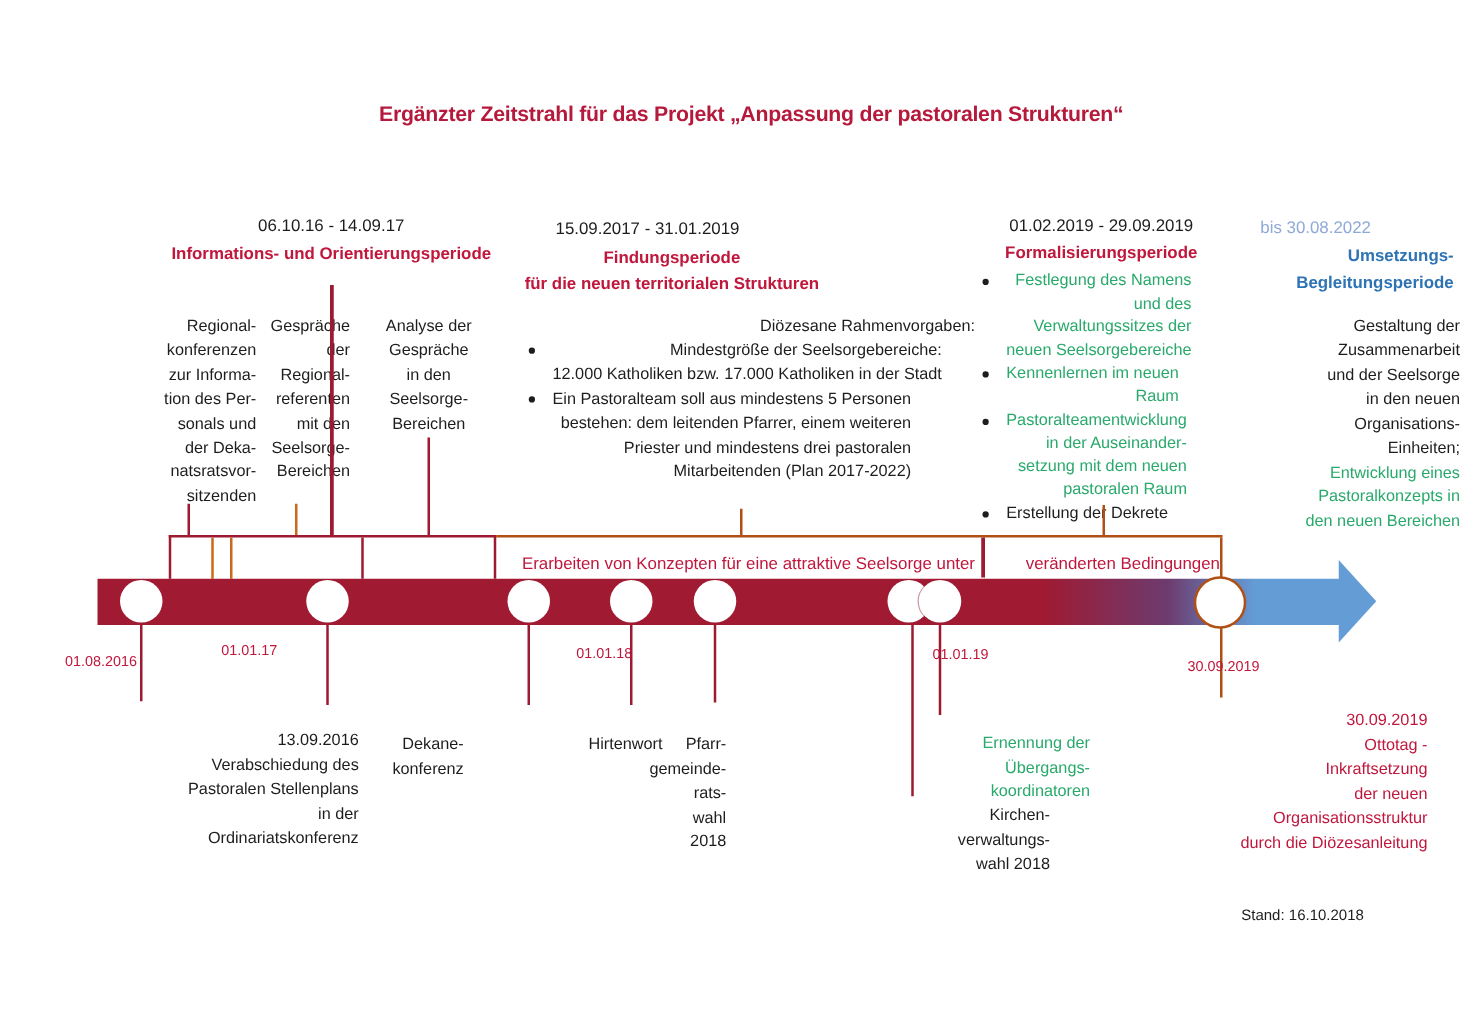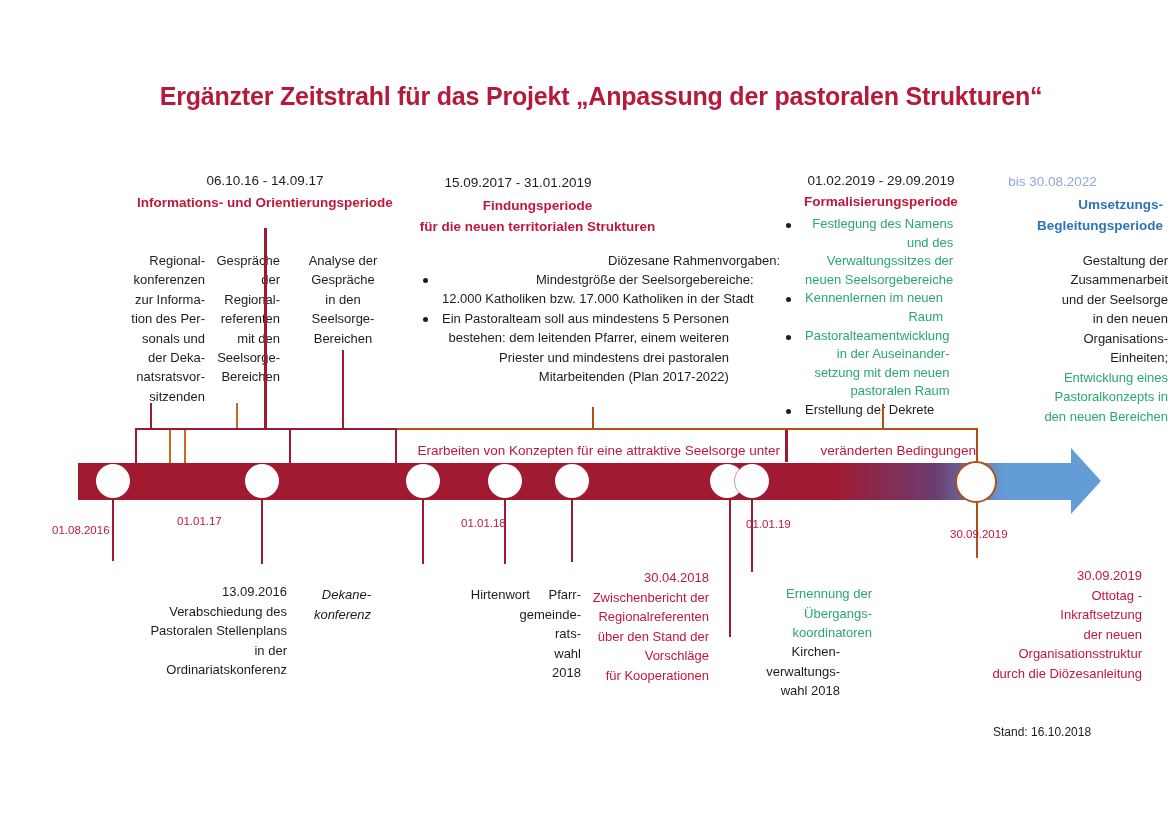--- a/index.html
+++ b/index.html
@@ -27,21 +27,21 @@
   .band{position:absolute;left:78px;top:463px;width:995px;height:37px;
         background:linear-gradient(90deg,#A01A32 0%,#A01A32 76%,#6D3B6E 86%,#649CD6 93%,#649CD6 100%);}
   .head{position:absolute;left:1071px;top:448px;width:0;height:0;
         border-left:30px solid #649CD6;border-top:33.5px solid transparent;border-bottom:33.5px solid transparent;}
   .dot34{position:absolute;width:34px;height:34px;border-radius:50%;background:#fff;top:464px;}
   .seam{box-shadow:-1px 0 0 rgba(140,30,45,.45);}
   .ring{border:2px solid #B05014;width:38px;height:38px;top:461px;}
   .bullet-item{display:flex;gap:14px;}
   .bdot{flex:0 0 auto;width:5px;height:5px;border-radius:50%;background:#1d1d1d;margin-top:8px;}
   .banner{font-size:13.5px;color:#C0173C;white-space:nowrap;}
-  .title{font-size:25px;font-weight:bold;letter-spacing:-0.2px;margin-left:33px;}
+  .title{font-size:17px;font-weight:bold;letter-spacing:-0.2px;margin-left:33px;}
 </style>
 </head>
 <body>
 
 <div id="canvas">
 
   <div class="abs title darkred c" style="left:0;right:0;top:82px;">Ergänzter Zeitstrahl für das Projekt „Anpassung der pastoralen Strukturen“</div>
 
   <div class="abs txt c" style="left:160px;top:171px;width:210px;font-size:13.5px;">06.10.16 - 14.09.17</div>
   <div class="abs txt c bold crimson" style="left:110px;top:193px;width:310px;font-size:13.5px;">Informations- und Orientierungsperiode</div>
@@ -179,34 +179,28 @@
   <div class="abs sm crimson" style="left:177px;top:514px;">01.01.17</div>
   <div class="abs sm crimson" style="left:461px;top:516px;">01.01.18</div>
   <div class="abs sm crimson" style="left:746px;top:517px;">01.01.19</div>
   <div class="abs sm crimson" style="left:950px;top:527px;">30.09.2019</div>
 
   <div class="abs txt" style="left:112px;top:566px;width:175px;line-height:19.5px;margin-top:16px;">13.09.2016
 Verabschiedung des
 Pastoralen Stellenplans
 in der
 Ordinariatskonferenz</div>
-  <div class="abs txt" style="left:261px;top:585px;width:110px;line-height:19.5px;font-style:italic;">Dekane-
+  <div class="abs txt" style="left:261px;top:585px;width:110px;line-height:19.5px;">Dekane-
 konferenz</div>
   <div class="abs txt" style="left:424px;top:585px;width:90px;line-height:19.5px;margin-left:16px;">Hirtenwort</div>
   <div class="abs txt" style="left:506px;top:585px;width:75px;line-height:19.5px;">Pfarr-
 gemeinde-
 rats-
 wahl
 2018</div>
-  <div class="abs txt crimson" style="left:574px;top:568px;width:135px;line-height:19.5px;">30.04.2018
-Zwischenbericht der
-Regionalreferenten
-über den Stand der
-Vorschläge
-für Kooperationen</div>
   <div class="abs txt green" style="left:752px;top:584px;width:120px;line-height:19.5px;">Ernennung der
 Übergangs-
 koordinatoren</div>
   <div class="abs txt" style="left:730px;top:642px;width:110px;line-height:19.5px;">Kirchen-
 verwaltungs-
 wahl 2018</div>
   <div class="abs txt crimson" style="left:977px;top:566px;width:165px;line-height:19.5px;">30.09.2019
 Ottotag -
 Inkraftsetzung
 der neuen

